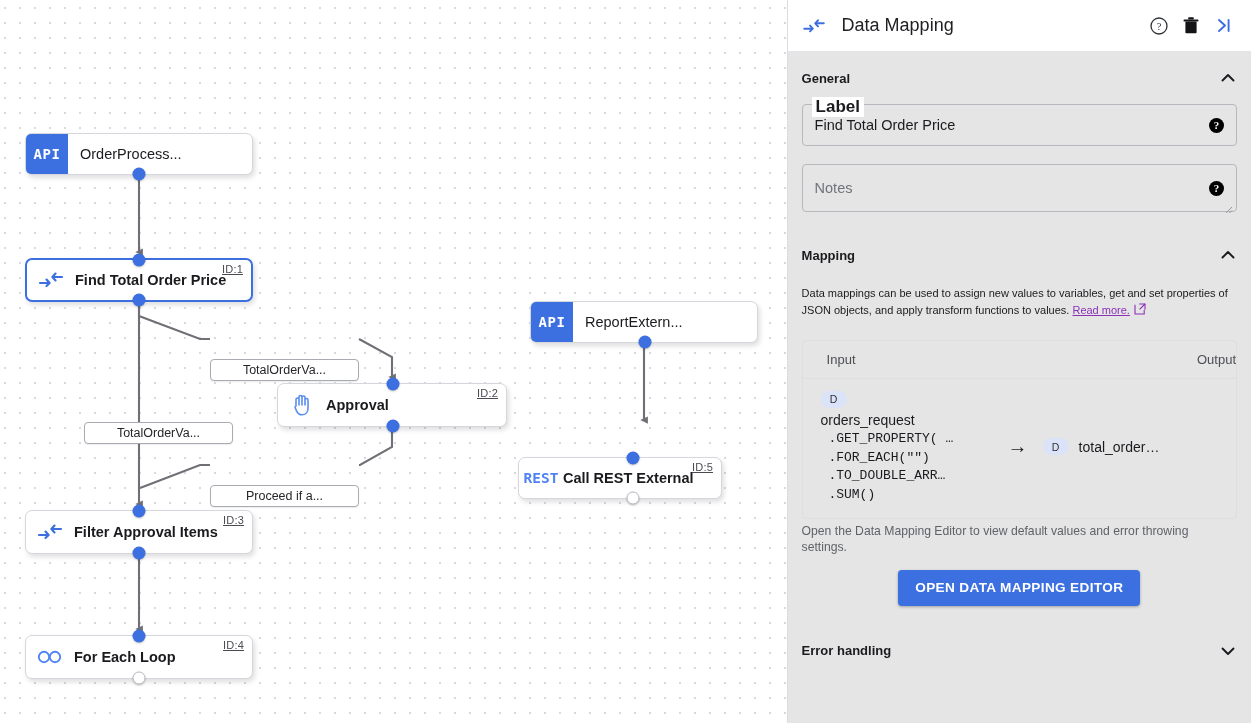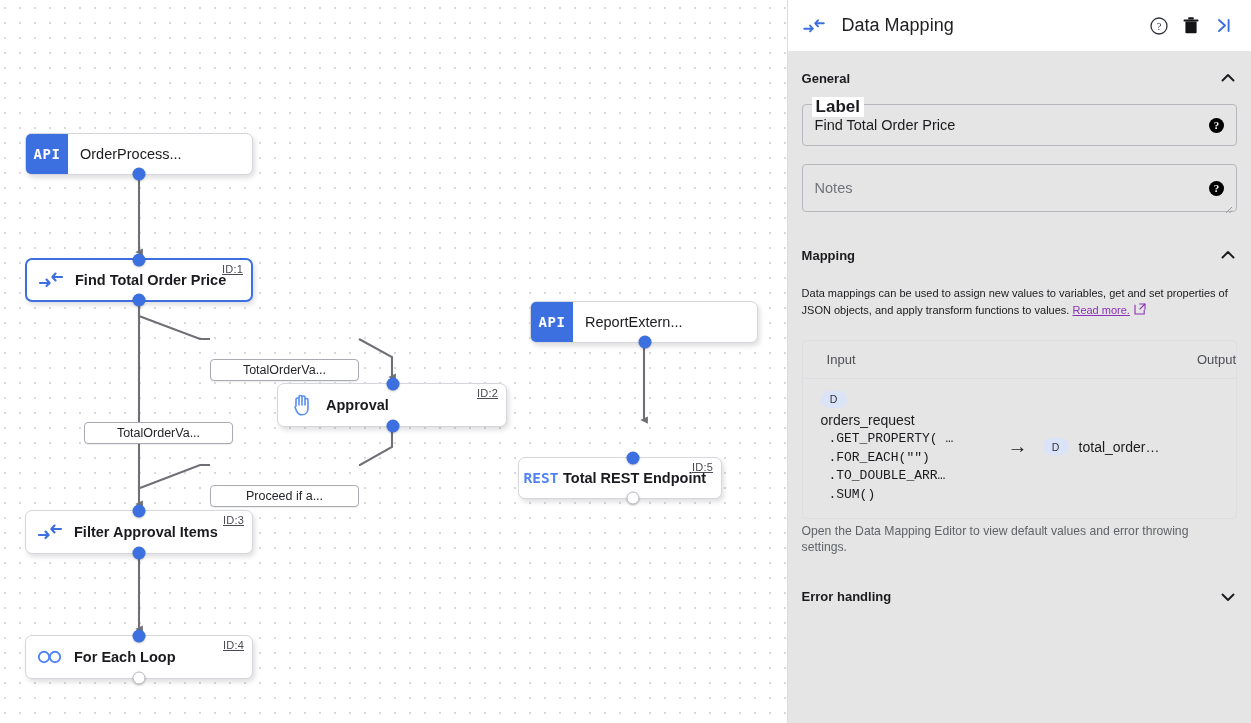--- a/index.html
+++ b/index.html
@@ -346,21 +346,21 @@
     <div class="node" style="left:530px;top:301px;width:228px;height:42px;">
       <div class="api-badge">API</div>
       <div style="padding-left:12px;">
         <span class="node-label">ReportExtern...</span>
       </div>
       <div class="port bottom" style="left:114px;"></div>
     </div>
 
     <div class="node bold" style="left:518px;top:426px;width:204px;height:42px;margin-top:31px;">
       <div class="rest-badge">REST</div>
-      <span class="node-label">Total REST Endpoint</span>
+      <span class="node-label">Call REST External</span>
       <span class="node-id">ID:5</span>
       <div class="port top" style="left:114px;"></div>
       <div class="port bottom out-open" style="left:114px;"></div>
     </div>
 
     <div class="edge-label" style="left:210px;top:328px;width:149px;height:22px;">TotalOrderVa...</div>
     <div class="edge-label" style="left:84px;top:391px;width:149px;height:22px;">TotalOrderVa...</div>
     <div class="edge-label" style="left:210px;top:454px;width:149px;height:22px;">Proceed if a...</div>
   </div>
 
@@ -471,20 +471,21 @@
             <div class="map-arrow">→</div>
             <div class="map-out">
               <span class="d-chip">D</span>
               <span class="var-name">total_order…</span>
             </div>
           </div>
         </div>
 
         <div class="map-note">Open the Data Mapping Editor to view default values and error throwing settings.</div>
 
+        <button class="btn-primary">OPEN DATA MAPPING EDITOR</button>
       </div>
 
       <div class="section">
         <div class="section-head">
           <span class="section-title">Error handling</span>
           <span class="chev">
             <svg width="18" height="18" viewBox="0 0 18 18">
               <path d="M3.5,6.5 L9,12 L14.5,6.5" fill="none" stroke="#1b1b1f" stroke-width="1.9" stroke-linecap="round" stroke-linejoin="round"></path>
             </svg>
           </span>

